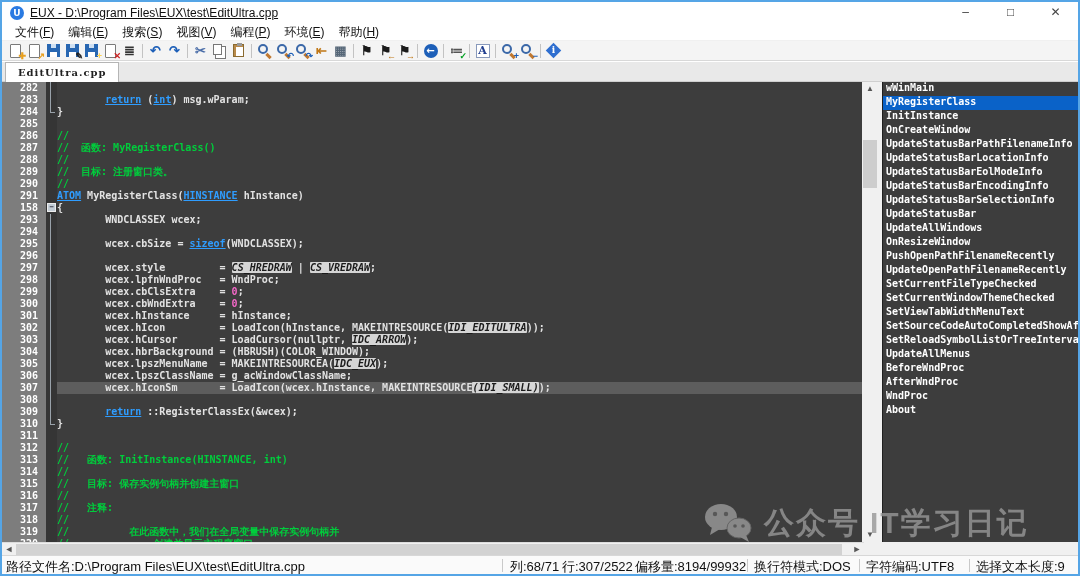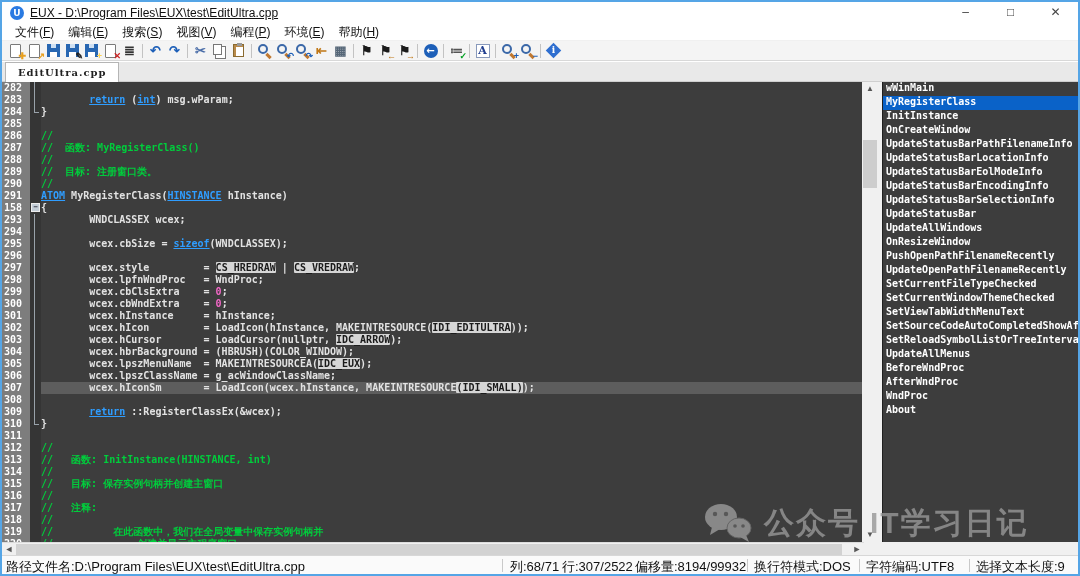--- a/index.html
+++ b/index.html
@@ -41,31 +41,31 @@
   .ov { position:absolute; right:-1px; bottom:-1px; font-size:9px; font-weight:bold; line-height:9px; }
 
   
   #tabstrip { position:absolute; left:0; top:60px; right:0; height:20px; background:#e9e9e9; border-bottom:1px solid #cfcfcf; display:flex; align-items:flex-start; }
   .tab { height:20px; background:#fff; border:1px solid #b5b5b5; border-bottom:none; padding:0 12px; font:bold 10px/19px "DejaVu Serif",serif; color:#222; margin-left:3px; letter-spacing:1px; }
 
   
   #main { position:absolute; left:0; top:80px; width:1076px; height:460px; background:#3d3d3d; overflow:hidden; }
   #editor { position:absolute; left:0; top:0; width:860px; height:460px; overflow:hidden; }
   .row { height:12px; display:flex; }
-  .gut { width:28px; flex:none; background:#7d7d7d; color:#fff; font:bold 10px/12px "DejaVu Sans Mono",monospace; text-align:right; padding-right:8px; }
+  .gut { width:44px; flex:none; background:#7d7d7d; color:#fff; font:bold 10px/12px "DejaVu Sans Mono",monospace; text-align:right; padding-right:8px; }
   .fold { width:11px; flex:none; background:#353535; display:flex; }
   .fv { border-left:1px solid #99a2aa; height:12px; margin-left:4px; }
   .fL { border-left:1px solid #99a2aa; border-bottom:1px solid #99a2aa; height:7px; width:5px; margin-left:4px; }
   .fB { width:9px; height:9px; margin:1px 0 0 1px; background:#c3cdd6; border:1px solid #ececec; color:#223; font:bold 7px/7px "DejaVu Sans Mono",monospace; text-align:center; }
   .cd { flex:1; font:bold 10px/12px "DejaVu Sans Mono",monospace; color:#e2e2e2; white-space:pre; overflow:hidden; }
   .row.cur .cd { background:#5d5d5d; }
   .k { color:#2f9dff;text-decoration:underline; }
   .c { color:#00cd3c; }
   .n { color:#f468c8; }
-  .h { background:#d6d6d6; color:#1b1b1b; border-radius:1px; }
+  .h { background:#d6d6d6; color:#1b1b1b; border-radius:1px;font-style:italic; }
 
   
   #vscroll { position:absolute; left:860px; top:0; width:16px; height:460px; background:#f0f0f0; }
   #vscroll .arr { position:absolute; left:0; width:16px; height:14px; color:#555; font-size:8px; text-align:center; line-height:14px; }
   #vthumb { position:absolute; left:1px; top:58px; width:14px; height:48px; background:#cdcdcd; }
   #vgap { position:absolute; left:876px; top:0; width:4px; height:460px; background:#f0f0f0; }
 
   
   #symbols { position:absolute; left:880px; top:0; width:196px; height:460px; background:#3d3d3d; border-left:1px solid #202020; overflow:hidden; }
   .sym { height:14px; font:bold 10px/12px "DejaVu Sans Mono",monospace; color:#fff; white-space:pre; overflow:hidden; padding-left:3px; }

